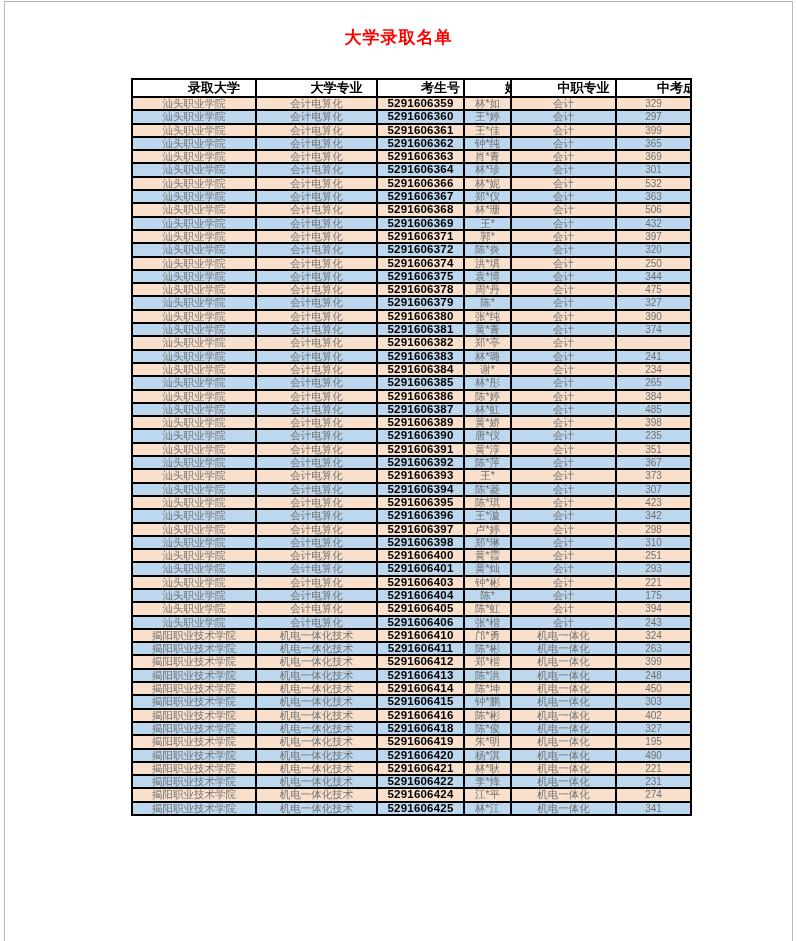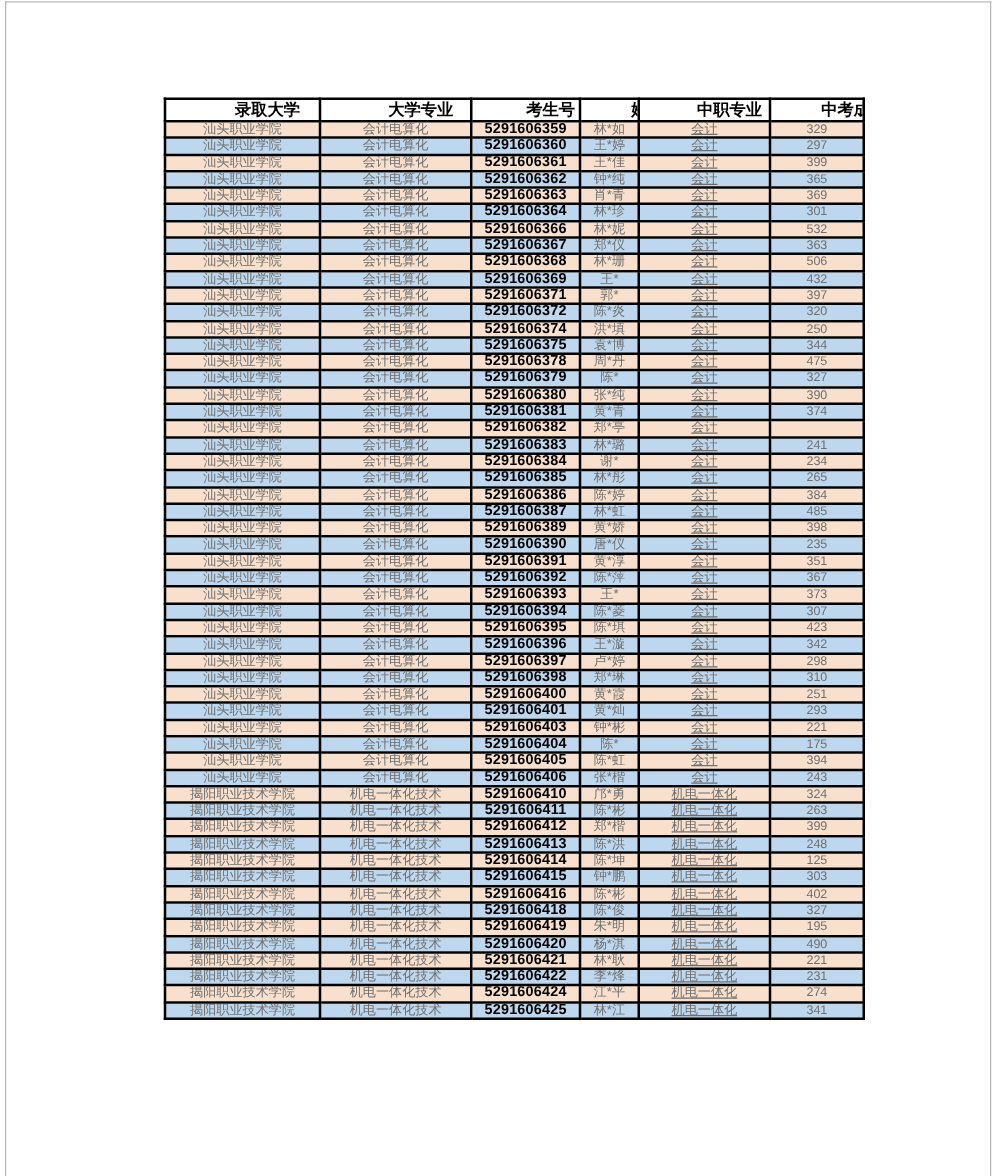--- a/index.html
+++ b/index.html
@@ -74,29 +74,30 @@
   .admission td.c-id {
     font-weight: bold;
     color: #000000;
     font-size: 11.5px;
     letter-spacing: 0.2px;
     text-align: center;
   }
   .admission td.c-college { font-size: 10.5px; }
   .admission td.c-major   { font-size: 10.5px; }
   .admission td.c-name    { font-size: 10.5px; }
-  .admission td.c-voc     { font-size: 10.5px; text-decoration: underline; }
+  .admission td.c-voc     { font-size: 10.5px; }
   .admission td.c-score   { font-size: 10px; }
 </style>
 </head>
 <body>
 
 <div class="page">
   <div class="page-frame"></div>
 
+  <h1 class="doc-title">大学录取名单</h1>
 
   <table class="admission">
     <colgroup>
       <col style="width:124px">
       <col style="width:121px">
       <col style="width:87px">
       <col style="width:47px">
       <col style="width:105px">
       <col style="width:75px">
     </colgroup>
@@ -462,21 +463,21 @@
           <td class="c-name">陈*洪</td>
           <td class="c-voc">机电一体化</td>
           <td class="c-score">248</td>
         </tr>
         <tr class="row-odd">
           <td class="c-college">揭阳职业技术学院</td>
           <td class="c-major">机电一体化技术</td>
           <td class="c-id">5291606414</td>
           <td class="c-name">陈*坤</td>
           <td class="c-voc">机电一体化</td>
-          <td class="c-score">125</td>
+          <td class="c-score">450</td>
         </tr>
         <tr class="row-even">
           <td class="c-college">揭阳职业技术学院</td>
           <td class="c-major">机电一体化技术</td>
           <td class="c-id">5291606415</td>
           <td class="c-name">钟*鹏</td>
           <td class="c-voc">机电一体化</td>
           <td class="c-score">303</td>
         </tr>
         <tr class="row-odd">

